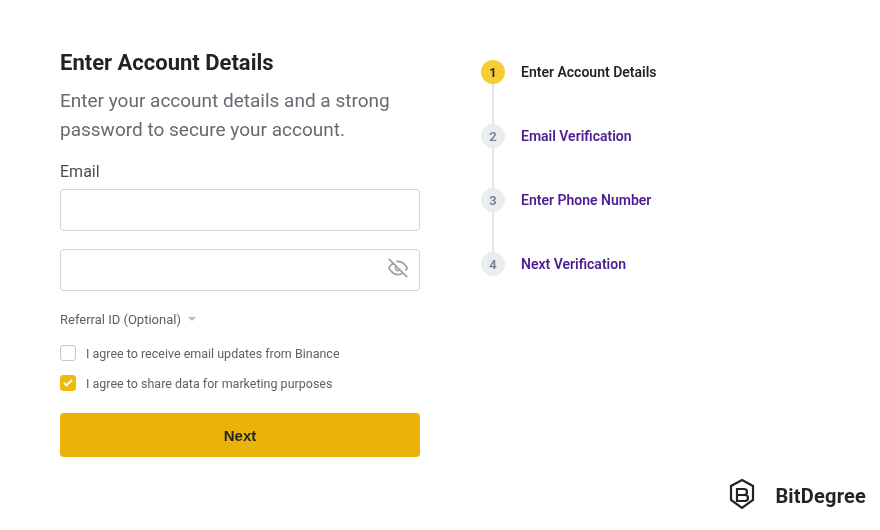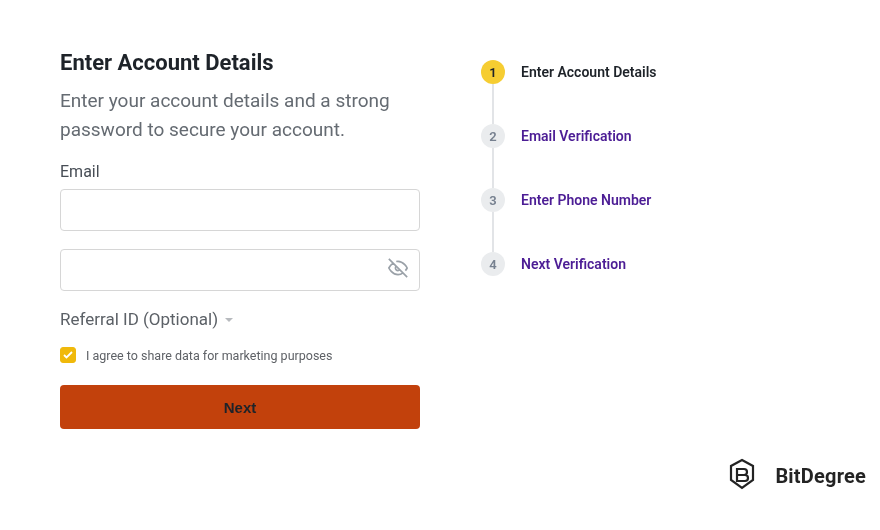--- a/index.html
+++ b/index.html
@@ -31,21 +31,21 @@
     .pw-wrap { position: relative; }
     .eye-icon {
       position: absolute;
       right: 12px;
       top: 50%;
       transform: translateY(-50%);
       color: #9aa1a8;
       cursor: pointer;
     }
     .referral {
-      font-size: 17px;
+      font-size: 13px;
       color: #5c6167;
       display: inline-flex;
       align-items: center;
       gap: 6px;
       cursor: pointer;
       margin-bottom: 18px;
     }
     .chev { color: #b7babe; }
     .check-row { display: flex; align-items: center; gap: 10px; margin-bottom: 14px; }
     .chk {
@@ -58,21 +58,21 @@
       cursor: pointer;
       flex-shrink: 0;
     }
     .chk.checked { background: #f0b90b; border-color: #f0b90b; }
     .chk.checked svg { display: block; }
     .chk svg { display: none; }
     .check-label { font-size: 12.5px; color: #5e6166; }
     .btn-next {
       width: 100%;
       height: 44px;
-      background: #c2410c;
+      background: #eab308;
       border: none;
       border-radius: 4px;
       font-size: 15px;
       font-weight: 600;
       color: #1e2329;
       cursor: pointer;
       margin-top: 8px;
     }
     .steps { position: relative; }
     .step { display: flex; align-items: center; gap: 16px; position: relative; margin-bottom: 40px; }
@@ -97,21 +97,21 @@
       position: absolute;
       left: 11px;
       top: 24px;
       width: 2px;
       height: 40px;
       background: #e2e4e7;
     }
     .watermark {
       position: absolute;
       right: 14px;
-      bottom: 36px;
+      bottom: 16px;
       display: flex;
       align-items: center;
       gap: 19px;
       color: #111;
       opacity: 0.92;
     }
     .watermark-text { font-size: 20px; font-weight: 700; letter-spacing: 0.2px; }
   </style>
 </head>
 <body>
@@ -140,20 +140,26 @@
 
     <div class="referral">
       <span>Referral ID (Optional)</span>
       <span class="chev">
         <svg width="10" height="10" viewBox="0 0 10 10" fill="currentColor">
             <path d="M5 7L1 3h8z"></path>
           </svg>
       </span>
     </div>
 
+    <div class="check-row">
+      <span class="chk">
+        
+      </span>
+      <span class="check-label">I agree to receive email updates from Binance</span>
+    </div>
 
     <div class="check-row">
       <span class="chk checked">
         <svg width="10" height="10" viewBox="0 0 10 10">
             <path d="M1 5l2.5 2.5L9 2" stroke="#fff" stroke-width="1.8" fill="none"></path>
           </svg>
       </span>
       <span class="check-label">I agree to share data for marketing purposes</span>
     </div>
 

